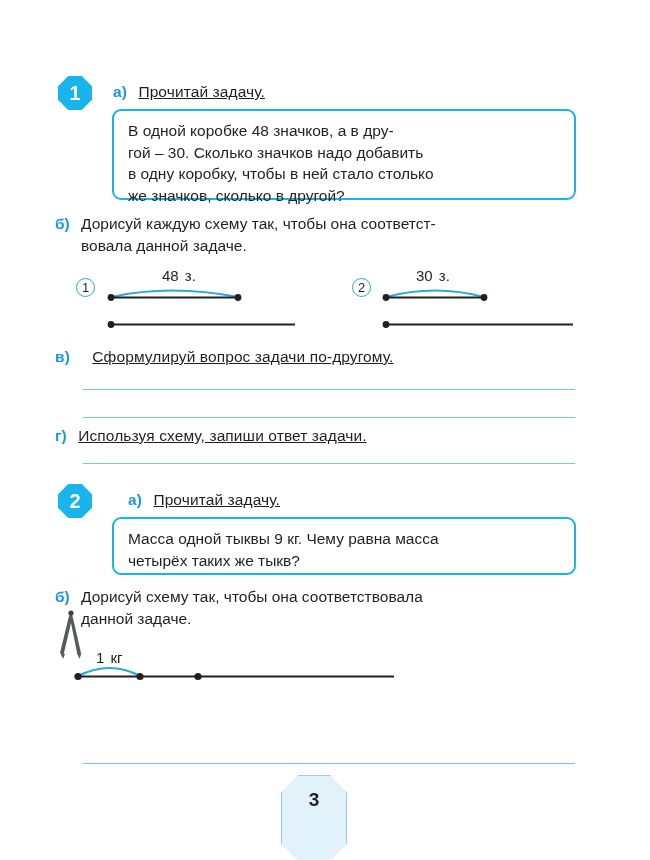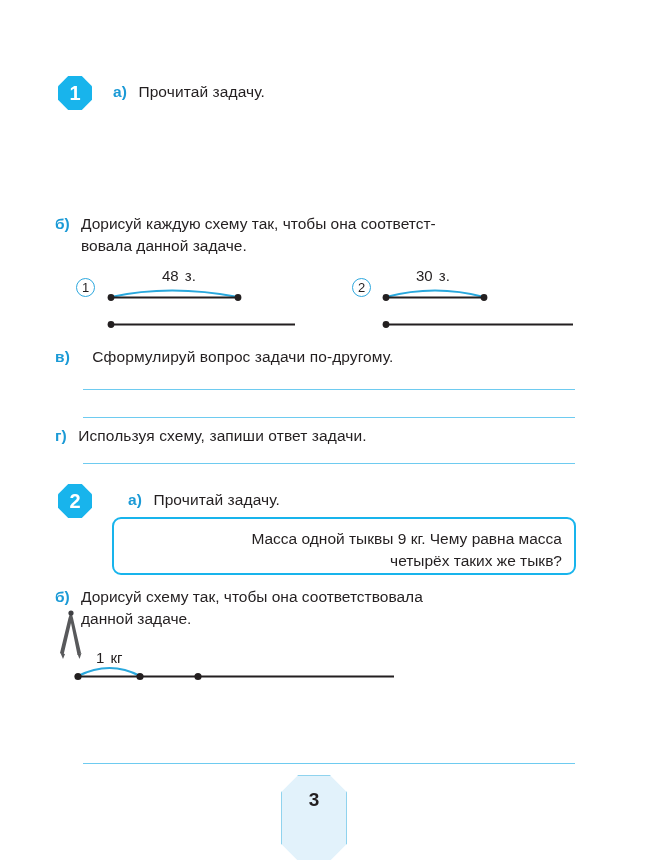--- a/index.html
+++ b/index.html
@@ -45,20 +45,21 @@
     line-height: 21px;
     color: #231f20;
     letter-spacing: 0.1px;
   }
   .para .marker {
     color: #1b9ad6;
     font-weight: bold;
   }
   .para .body {
     color: #231f20;
+    text-decoration: underline;
   }
 
   .para-block {
     position: absolute;
     font-size: 15.5px;
     line-height: 22px;
     color: #231f20;
   }
   .para-block .marker {
     color: #1b9ad6;
@@ -168,20 +169,28 @@
 
 <div class="page">
 
   <div class="task-badge" style="left:58px; top:76px;">1</div>
 
   <div class="para" style="left:113px; top:81px;">
     <span class="marker">а)</span>
     <span class="body" style="margin-left:7px;">Прочитай   задачу.</span>
   </div>
 
+  <div class="problem-box" style="left:112px; top:109px; width:464px; height:91px;">
+    <div class="ptext">
+      <span class="ln">В    одной    коробке    48    значков,    а    в    дру-</span>
+      <span class="ln">гой  –  30.  Сколько  значков  надо  добавить</span>
+      <span class="ln">в  одну  коробку,  чтобы  в  ней  стало  столько</span>
+      <span class="ln">же  значков,  сколько  в  другой?</span>
+    </div>
+  </div>
 
   <div class="para-block" style="left:55px; top:213px; width:520px;">
     <span class="marker">б)</span>
     <span class="body">
       <span class="ln">Дорисуй  каждую  схему  так,  чтобы  она  соответст-</span>
       <span class="ln">вовала  данной  задаче.</span>
     </span>
   </div>
 
   <div class="circle-num" style="left:76px; top:278px;">1</div>
@@ -225,21 +234,21 @@
 
   <div class="answer-line" style="left:83px; top:463px; width:492px;"></div>
 
   <div class="task-badge" style="left:58px; top:484px;">2</div>
 
   <div class="para" style="left:128px; top:489px;">
     <span class="marker">а)</span>
     <span class="body" style="margin-left:7px;">Прочитай   задачу.</span>
   </div>
 
-  <div class="problem-box" style="left:112px; top:517px; width:464px; height:58px;text-align:right;">
+  <div class="problem-box" style="left:112px; top:517px; width:464px; height:58px;">
     <div class="ptext">
       <span class="ln">Масса   одной   тыквы   9 кг.   Чему   равна   масса</span>
       <span class="ln">четырёх   таких   же   тыкв?</span>
     </div>
   </div>
 
   <div class="para-block" style="left:55px; top:586px; width:520px;">
     <span class="marker">б)</span>
     <span class="body">
       <span class="ln">Дорисуй   схему   так,   чтобы   она   соответствовала</span>

